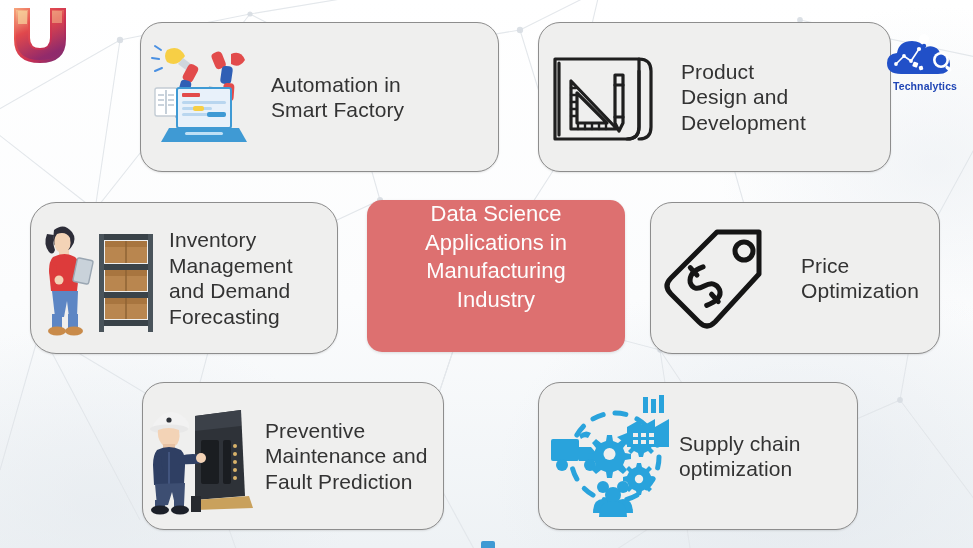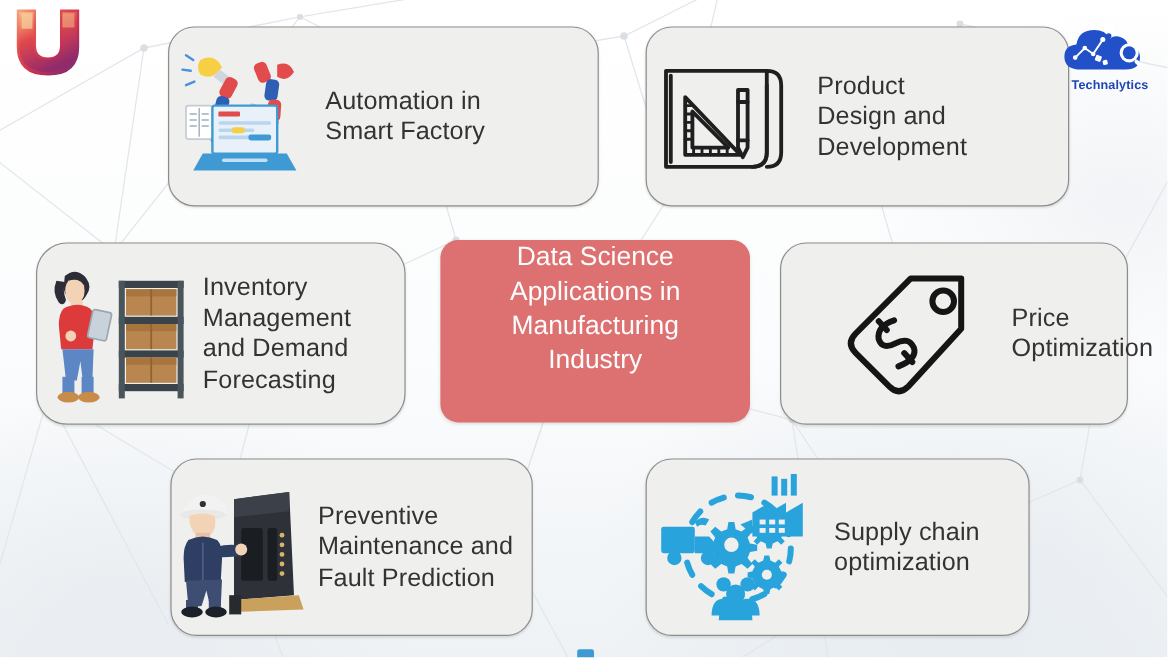--- a/index.html
+++ b/index.html
@@ -70,31 +70,31 @@
   #card-automation .card-label { margin-left: 10px; }
 
   #card-product         { left: 538px; top: 22px;  width: 353px; height: 150px; }
   #card-product .icon-slot     { width: 120px; height: 112px; margin-left: 8px; }
   #card-product .card-label    { margin-left: 14px; }
 
   #card-inventory       { left: 30px;  top: 202px; width: 308px; height: 152px; border-radius: 26px; }
   #card-inventory .icon-slot   { width: 128px; height: 128px; margin-left: 6px; }
   #card-inventory .card-label  { margin-left: 4px; }
 
-  #card-price           { left: 650px; top: 202px; width: 290px; height: 152px; padding-left: 42px; }
+  #card-price           { left: 650px; top: 202px; width: 290px; height: 152px; }
   #card-price .icon-slot       { width: 122px; height: 120px; margin-left: 8px; }
   #card-price .card-label      { margin-left: 20px; }
 
   #card-preventive      { left: 142px; top: 382px; width: 302px; height: 148px; }
   #card-preventive .icon-slot  { width: 110px; height: 120px; margin-left: 6px; }
   #card-preventive .card-label { margin-left: 6px; }
 
   #card-supply          { left: 538px; top: 382px; width: 320px; height: 148px; }
   #card-supply .icon-slot      { width: 130px; height: 122px; margin-left: 10px; }
-  #card-supply .card-label     { margin-left: 16px; }
+  #card-supply .card-label     { margin-left: 0; }
 
   
   #hub {
     position: absolute;
     z-index: 4;
     left: 367px; top: 200px;
     width: 258px; height: 152px;
     background: #dd7070;
     border-radius: 15px;
     display: flex;
@@ -114,21 +114,21 @@
   
   #logo-u {
     position: absolute;
     z-index: 5;
     left: 6px; top: 2px;
     width: 68px; height: 68px;
   }
   #logo-technalytics {
     position: absolute;
     z-index: 5;
-    left: 883px; top: 18px;
+    left: 883px; top: 34px;
     width: 84px; height: 62px;
     text-align: center;
   }
   #logo-technalytics .brand-word {
     color: #1f45b5;
     font-size: 10.5px;
     font-weight: bold;
     letter-spacing: .1px;
     margin-top: -2px;
   }

